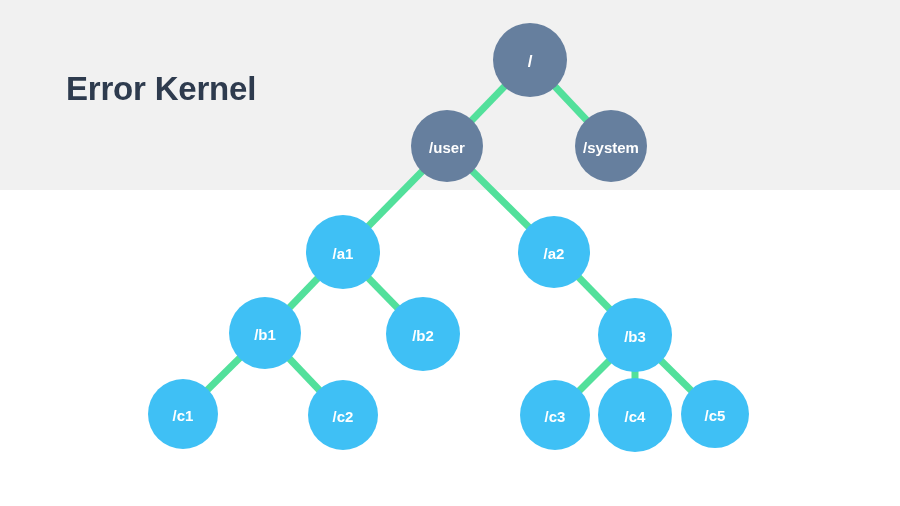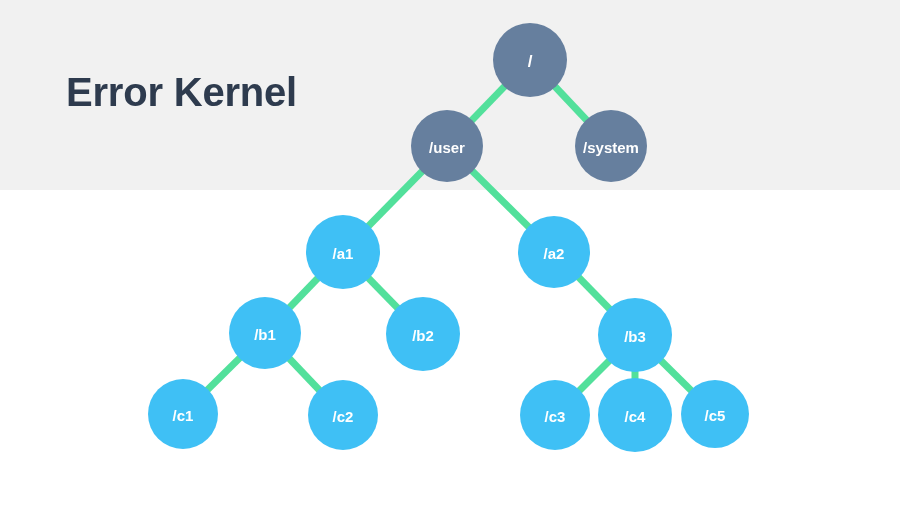--- a/index.html
+++ b/index.html
@@ -24,21 +24,21 @@
     left: 0;
     top: 0;
     width: 900px;
     height: 190px;
     background: #f1f1f1;
   }
   #title {
     position: absolute;
     left: 66px;
     top: 72px;
-    font-size: 40px;
+    font-size: 33px;
     font-weight: bold;
     color: #2e3b4e;
     letter-spacing: -0.2px;
     white-space: nowrap;
     line-height: 1;
   }
   #tree {
     position: absolute;
     left: 0;
     top: 0;

